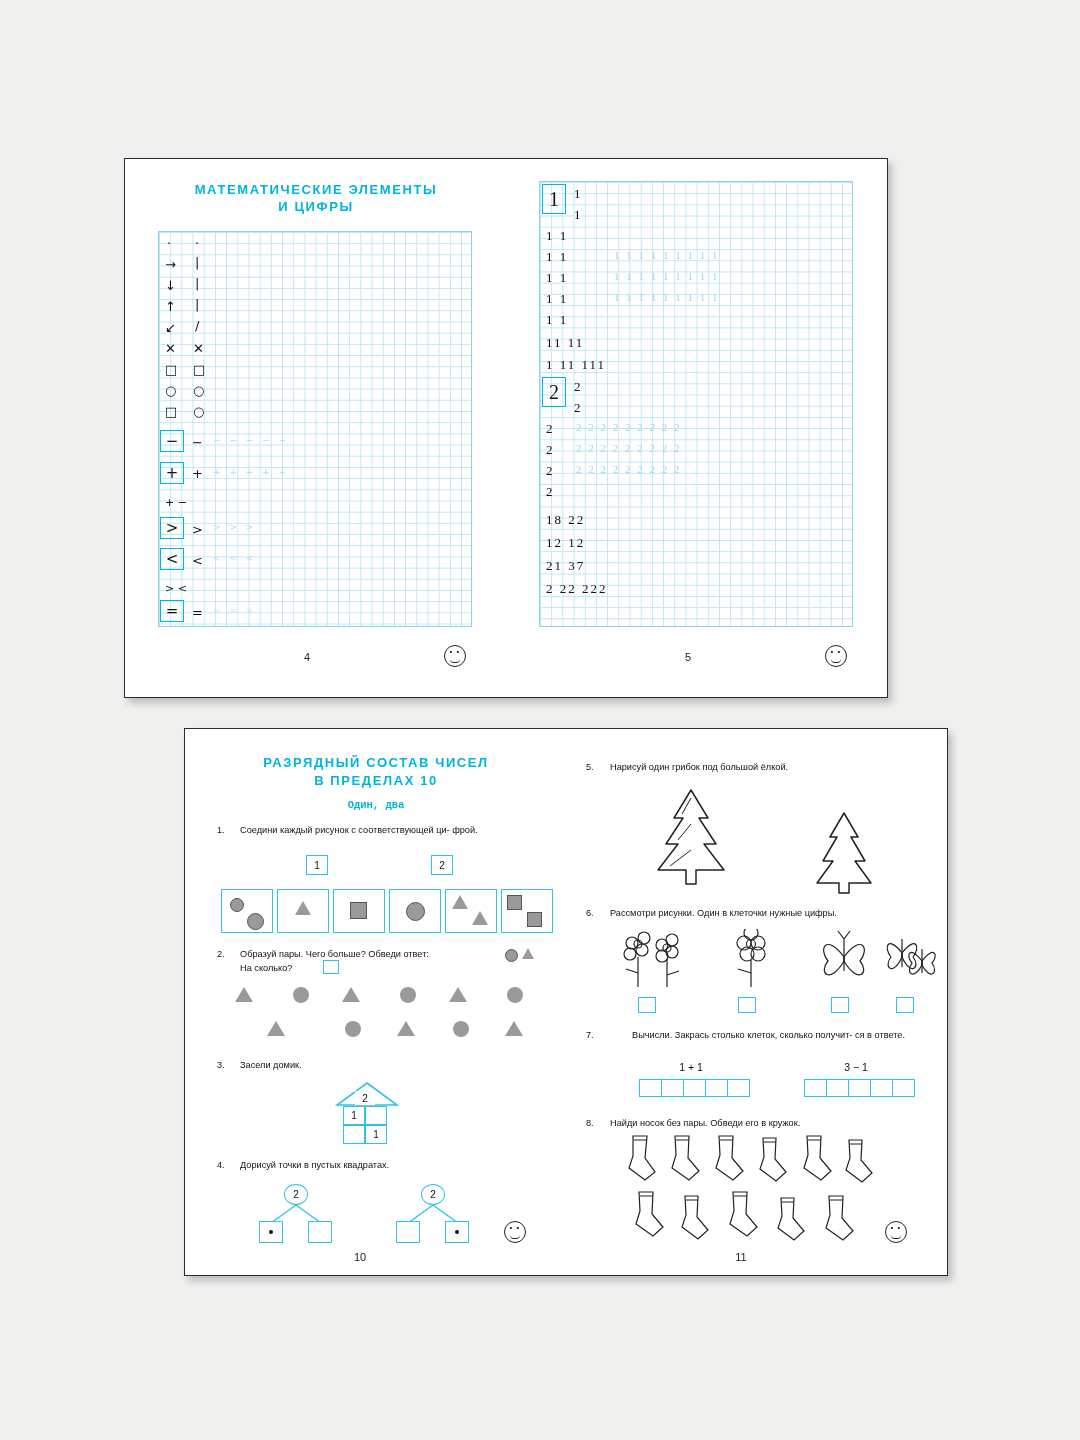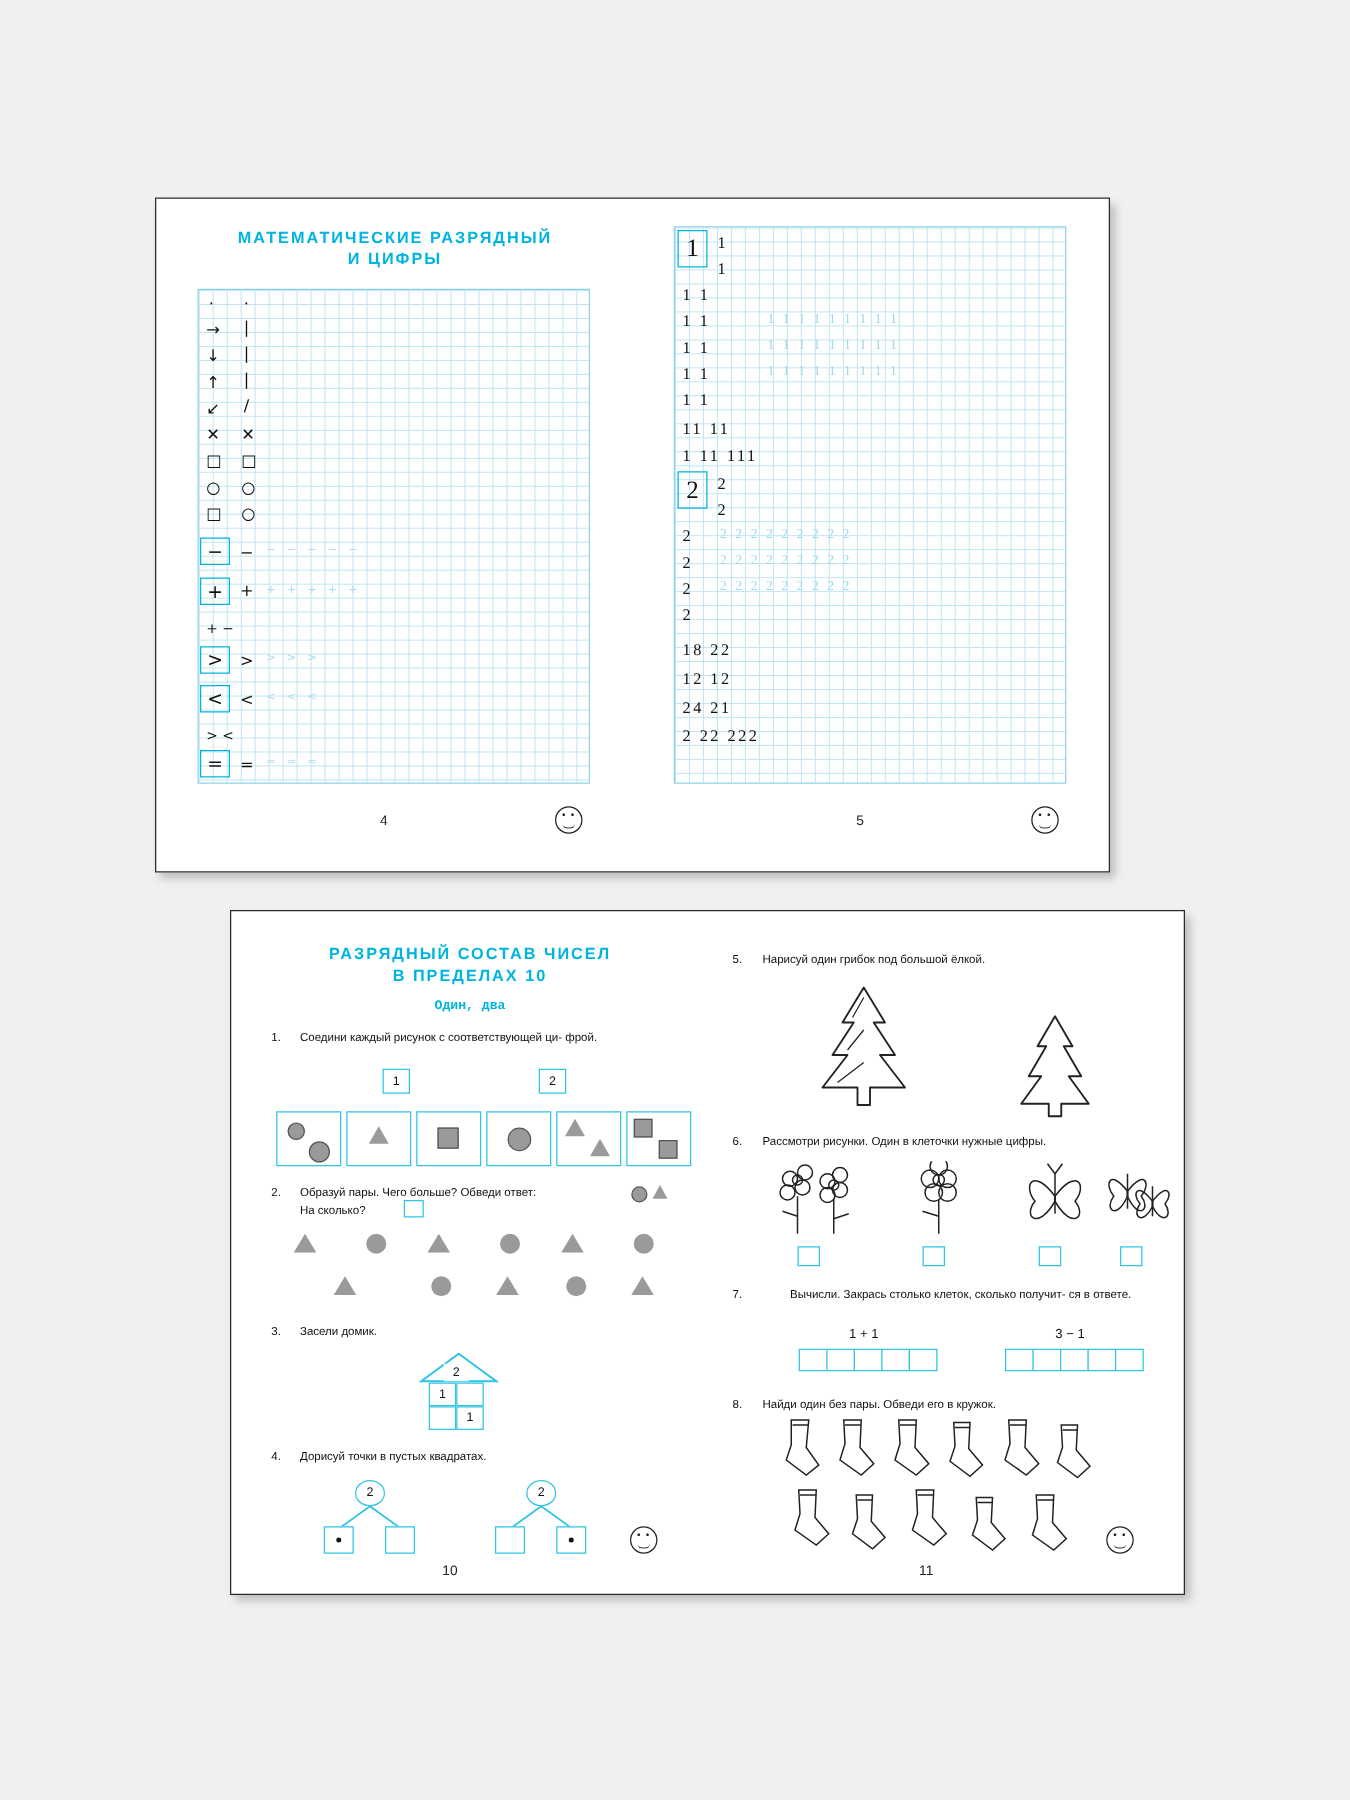--- a/index.html
+++ b/index.html
@@ -111,21 +111,21 @@
   .outline{position:absolute;border:1.4px solid #2fc4e4;box-sizing:border-box;background:#fff;}
   svg{display:block;}
 </style>
 </head>
 <body>
 
 <div class="spread" id="spread-top">
 
   <div class="page" id="page-left-top">
 
-    <div class="title-cyan" style="position:absolute;left:20px;top:22px;width:342px;">МАТЕМАТИЧЕСКИЕ РАЗРЯДНЫЙ</div>
+    <div class="title-cyan" style="position:absolute;left:20px;top:22px;width:342px;">МАТЕМАТИЧЕСКИЕ ЭЛЕМЕНТЫ</div>
     <div class="title-cyan" style="position:absolute;left:20px;top:39px;width:342px;">И ЦИФРЫ</div>
 
     <div class="grid-box" style="left:33px;top:72px;width:314px;height:396px;"></div>
 
     <div class="glyph-row" style="left:42px;top:78px;">·</div>
     <div class="glyph-row" style="left:70px;top:78px;">·</div>
 
     <div class="glyph-row" style="left:40px;top:99px;">→</div>
     <div class="glyph-row" style="left:70px;top:97px;">|</div>
 
@@ -202,21 +202,21 @@
     <div class="num-row" style="left:68px;top:241px;">2</div>
     <div class="num-row" style="left:40px;top:262px;">2</div>
     <div class="num-row faint" style="left:70px;top:262px;font-size:11px;">2 2 2 2 2 2 2 2 2</div>
     <div class="num-row" style="left:40px;top:283px;">2</div>
     <div class="num-row faint" style="left:70px;top:283px;font-size:11px;">2 2 2 2 2 2 2 2 2</div>
     <div class="num-row" style="left:40px;top:304px;">2</div>
     <div class="num-row faint" style="left:70px;top:304px;font-size:11px;">2 2 2 2 2 2 2 2 2</div>
     <div class="num-row" style="left:40px;top:325px;">2</div>
     <div class="num-row" style="left:40px;top:353px;">18   22</div>
     <div class="num-row" style="left:40px;top:376px;">12   12</div>
-    <div class="num-row" style="left:40px;top:399px;">24   21</div>
+    <div class="num-row" style="left:40px;top:399px;">21   37</div>
     <div class="num-row" style="left:40px;top:422px;">2  22   222</div>
 
     <div class="pagenum" style="left:162px;top:492px;">5</div>
     <div class="smiley" style="left:319px;top:486px;"></div>
   </div>
 </div>
 
 <div class="spread" id="spread-bottom">
 
   <div class="page" id="page-left-bot">
@@ -392,21 +392,21 @@
     </div>
     <div style="position:absolute;left:238px;top:350px;display:flex;">
       <div class="cellbox" style="position:relative;width:23px;height:18px;"></div>
       <div class="cellbox" style="position:relative;width:23px;height:18px;margin-left:-1px;"></div>
       <div class="cellbox" style="position:relative;width:23px;height:18px;margin-left:-1px;"></div>
       <div class="cellbox" style="position:relative;width:23px;height:18px;margin-left:-1px;"></div>
       <div class="cellbox" style="position:relative;width:23px;height:18px;margin-left:-1px;"></div>
     </div>
 
     <div class="task" style="left:20px;top:388px;width:18px;">8.</div>
-    <div class="task" style="left:44px;top:388px;width:320px;">Найди один без пары. Обведи его в кружок.</div>
+    <div class="task" style="left:44px;top:388px;width:320px;">Найди носок без пары. Обведи его в кружок.</div>
 
     <svg style="position:absolute;left:45px;top:405px;" width="330" height="110">
       <g fill="none" stroke="#222" stroke-width="1.2">
         <path d="M22 2 l14 0 l-2 22 l10 14 l-10 8 l-16 -12 l4 -12 z"></path>
         <path d="M64 2 l14 0 l-1 22 l11 13 l-10 9 l-17 -12 l4 -13 z"></path>
         <path d="M108 2 l14 0 l-1 22 l11 13 l-10 9 l-17 -12 l4 -13 z"></path>
         <path d="M152 4 l13 0 l-1 21 l11 13 l-10 9 l-16 -12 l4 -12 z"></path>
         <path d="M196 2 l14 0 l-1 22 l11 13 l-10 9 l-17 -12 l4 -13 z"></path>
         <path d="M238 6 l13 0 l-1 20 l11 13 l-10 9 l-16 -12 l4 -12 z"></path>
         <path d="M28 58 l14 0 l-1 22 l11 13 l-10 9 l-17 -12 l4 -13 z"></path>

